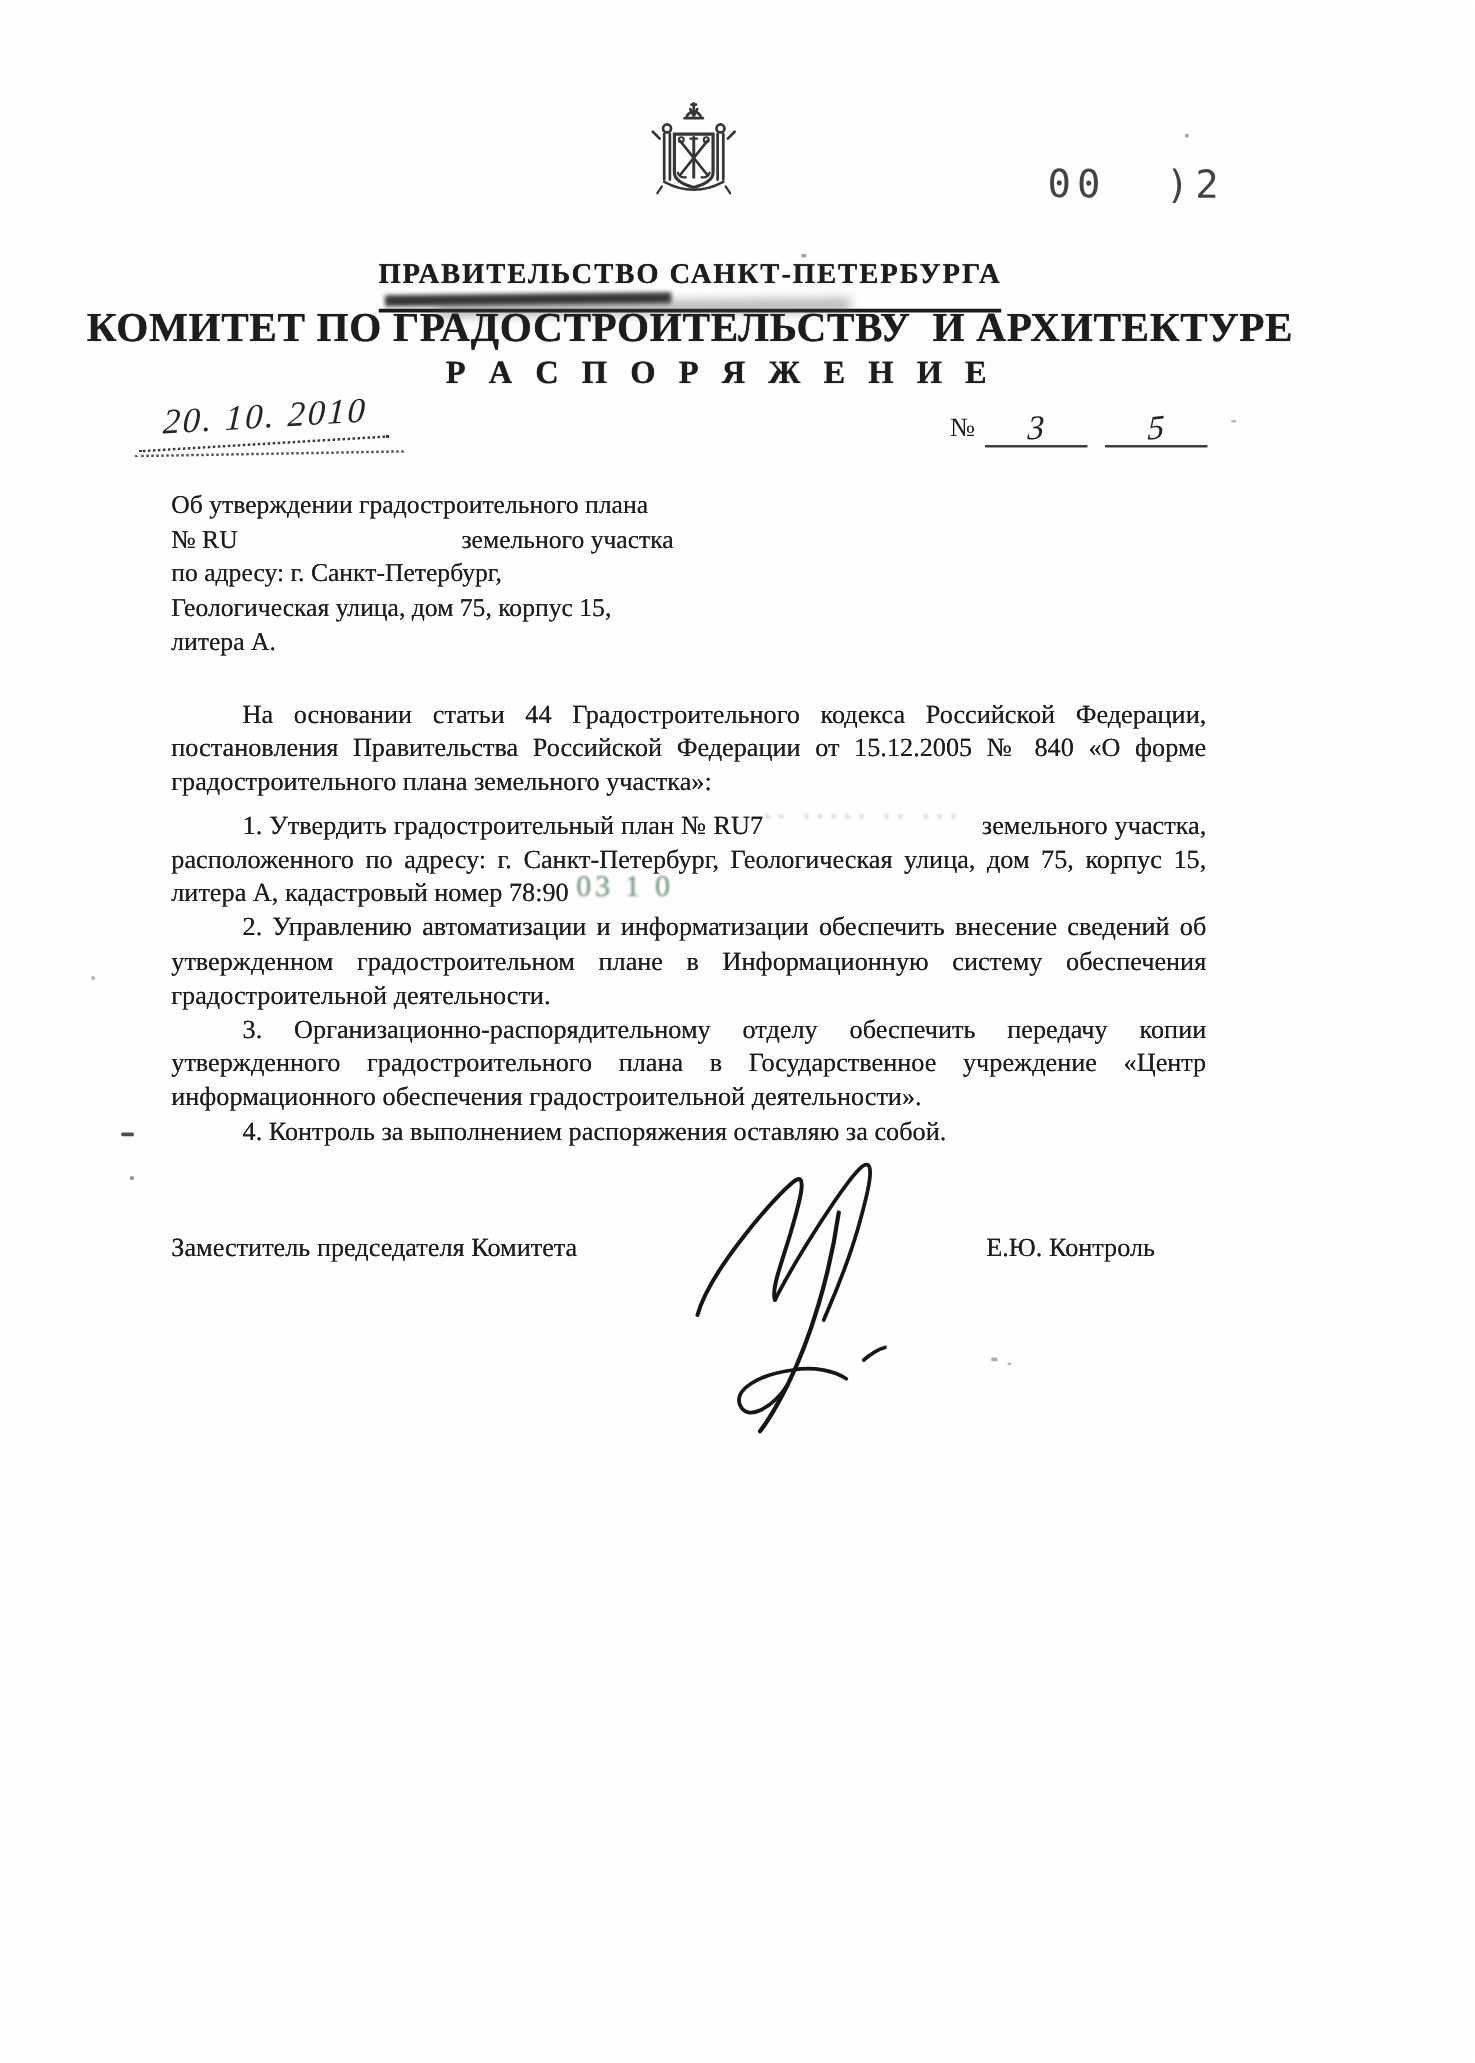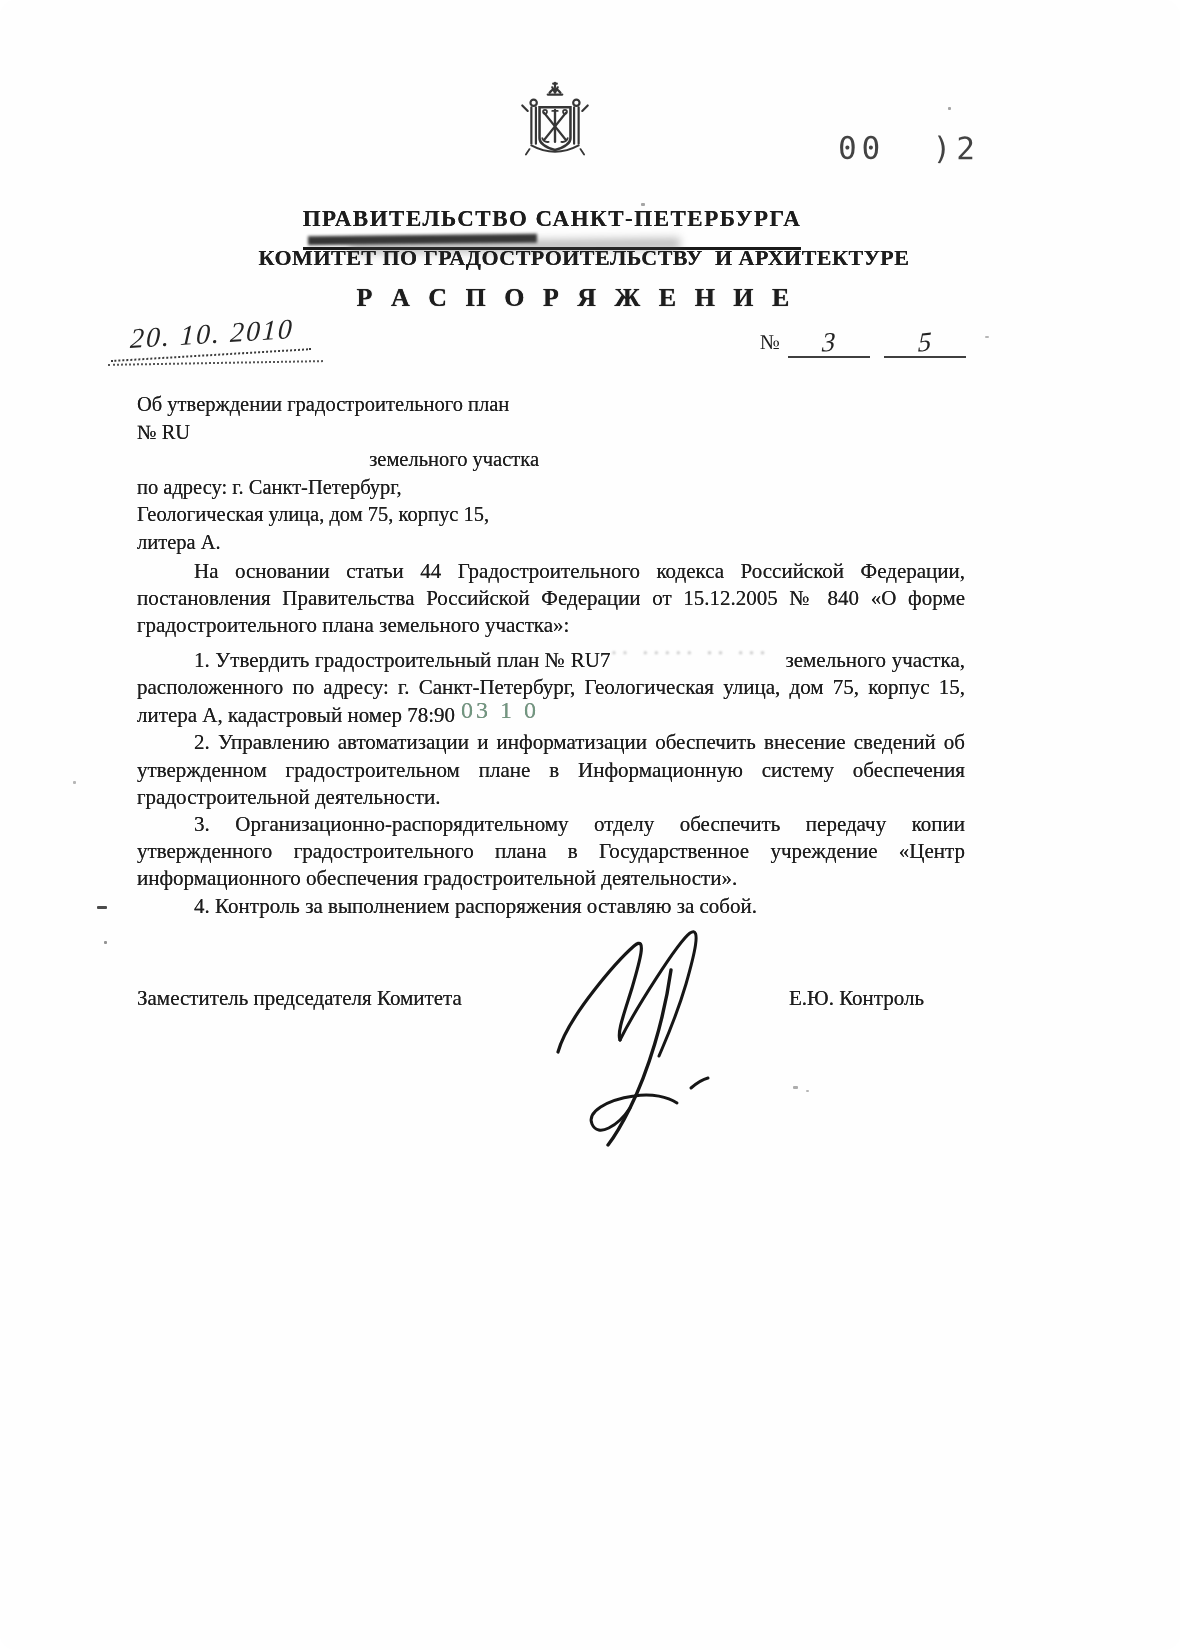--- a/index.html
+++ b/index.html
@@ -26,21 +26,21 @@
   .gov-line{top:206px;font-size:23px;font-weight:bold;letter-spacing:1.5px;}
   .gov-line .u{
     position:relative;display:inline-block;
     border-bottom:3px solid #1a1a1a;padding-bottom:15px;
     text-shadow:0 0 .6px #222;
   }
   .gov-line .u::after{ 
     content:"";position:absolute;left:1%;bottom:3px;width:46%;height:9px;
     background:#121212;filter:blur(1.6px);transform:rotate(-.6deg);opacity:.85;
   }
-  .committee-line{top:245px;font-size:22px;font-weight:bold;letter-spacing:.5px;white-space:pre;text-shadow:0 0 .6px #222;margin-left:32px;}
+  .committee-line{top:245px;font-size:33px;font-weight:bold;letter-spacing:.5px;white-space:pre;text-shadow:0 0 .6px #222;}
   .smudge-band{
     position:absolute;left:350px;top:240px;width:330px;height:12px;
     background:#4a4a4a;filter:blur(4px);opacity:.35;transform:rotate(-.8deg);
   }
   .rasp-line{top:283px;font-size:26px;font-weight:bold;letter-spacing:6px;text-shadow:0 0 .7px #222;margin-left:24px;}
   
   .date-value{
     position:absolute;left:112px;top:318px;width:200px;
     font-style:italic;font-size:28px;letter-spacing:2px;color:#242424;
     transform:rotate(-3.4deg) skewX(-6deg);
@@ -56,21 +56,21 @@
   .no-line-2{left:884px;width:82px;}
   .no-line .digit{
     display:inline-block;font-style:italic;font-size:27px;color:#232323;
     transform:rotate(-6deg) skewX(-8deg);position:relative;top:-3px;
   }
   
   .subject{
     position:absolute;left:137px;top:391px;width:420px;
     font-size:20.5px;line-height:27.6px;text-shadow:0 0 .4px #333;
   }
-  .subject-line2{display:flex;width:402px;flex-direction:column;}
+  .subject-line2{display:flex;width:402px;}
   .subject-line2 .right{margin-left:auto;}
   
   .body-text{
     position:absolute;left:137px;top:558px;width:828px;
     font-size:21px;line-height:27.2px;text-align:justify;
     text-shadow:0 0 .4px #333;
   }
   .body-text p{margin:0;text-indent:57px;}
   .faded{
     display:inline-block;width:175px;
@@ -140,21 +140,21 @@
   <div class="date-underline2"></div>
   <div class="no-sign">№</div>
   <div class="no-line no-line-1">
     <span class="digit">3</span>
   </div>
   <div class="no-line no-line-2">
     <span class="digit">5</span>
   </div>
 
   <div class="subject">
-    <div>Об утверждении градостроительного план</div>
+    <div>Об утверждении градостроительного плана</div>
     <div class="subject-line2">
       <span>№ RU</span>
       <span class="right">земельного участка</span>
     </div>
     <div>по адресу: г. Санкт-Петербург,</div>
     <div>Геологическая улица, дом 75, корпус 15,</div>
     <div>литера А.</div>
   </div>
 
   <div class="body-text">

